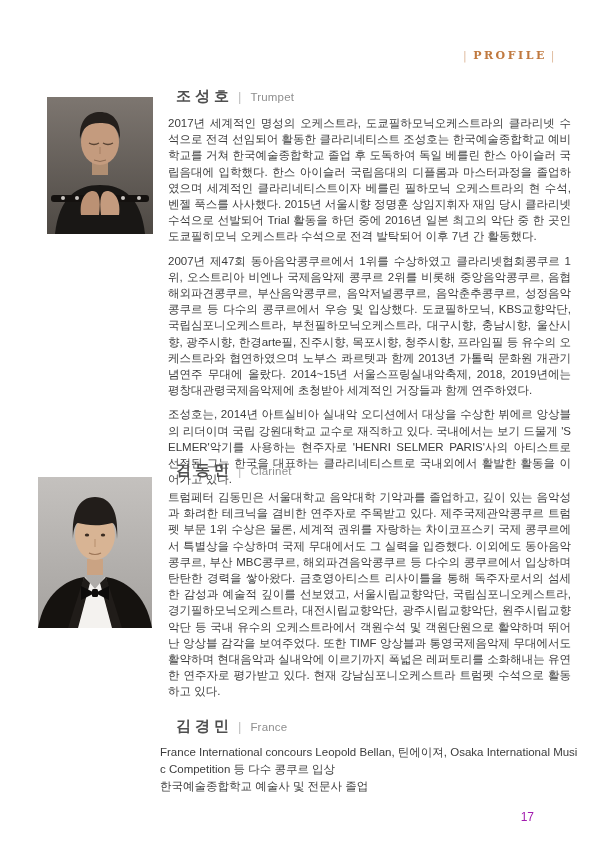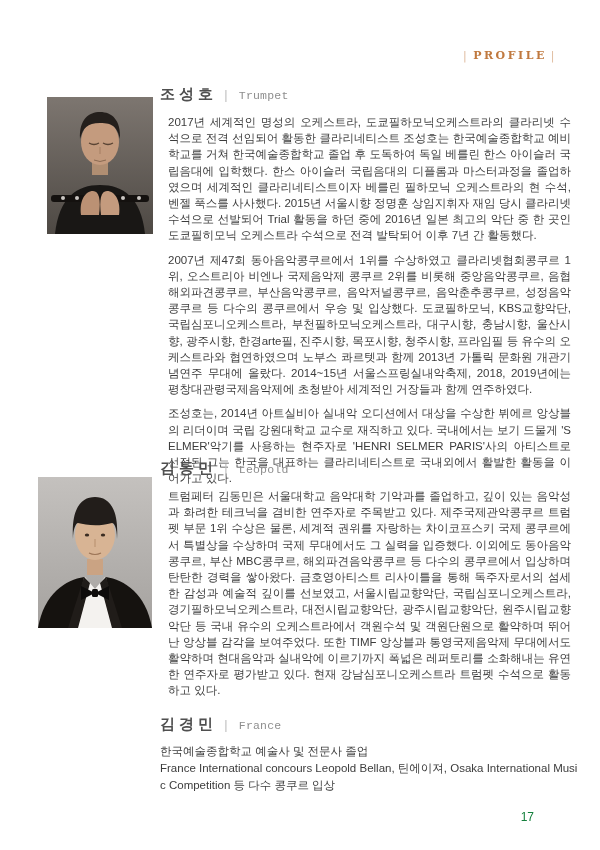--- a/index.html
+++ b/index.html
@@ -25,37 +25,37 @@
   .photo svg { display:block; }
   .photo-clarinet { left:47px; top:97px;  width:106px; height:137px; }
   .photo-trumpet  { left:38px; top:477px; width:114px; height:151px; }
 
   
   .sec { position:absolute; left:160px; width:419px; }
   .sec1 { top:86px; }
   .sec2 { top:460px; }
   .sec3 { top:716px; }
 
-  .name-row { display:flex; align-items:baseline; margin:0 0 7px 0; line-height:20px;font-family:Liberation Mono, monospace; }
+  .name-row { display:flex; align-items:baseline; margin:0 0 7px 16px; line-height:20px; }
   .name { font-size:15px; letter-spacing:4px; color:#4f4f4f; font-weight:600; }
   .name-sep { color:#bdbdbd; font-size:13px; font-weight:300; margin:0 9px 0 5px; }
   .inst { font-size:11.5px; color:#8e8e8e; letter-spacing:.2px; }
 
   .bio {
     font-size:11.5px; line-height:16.2px; color:#3c3c3c;
     text-align:justify; margin:8px; word-break:break-all;
   }
   .bio-plain {
     font-size:11.5px; line-height:17px; color:#3c3c3c;
     margin:0; word-break:break-all;
   }
 
   .page-num {
     position:absolute; right:66px; bottom:26px;
-    font-size:12px; color:#15803d;
+    font-size:12px; color:#a21caf;
   }
 </style>
 </head>
 <body>
 
 <div class="page">
 
   <div class="profile-tag">
     <span class="bar">|</span><span>PROFILE</span><span class="bar">|</span>
   </div>
@@ -138,30 +138,30 @@
     </div>
     <p class="bio">2017년 세계적인 명성의 오케스트라, 도쿄필하모닉오케스트라의 클라리넷 수석으로 전격 선임되어 활동한 클라리네티스트 조성호는 한국예술종합학교 예비학교를 거쳐 한국예술종합학교 졸업 후 도독하여 독일 베를린 한스 아이슬러 국립음대에 입학했다. 한스 아이슬러 국립음대의 디플롬과 마스터과정을 졸업하였으며 세계적인 클라리네티스트이자 베를린 필하모닉 오케스트라의 현 수석, 벤젤 푹스를 사사했다. 2015년 서울시향 정명훈 상임지휘자 재임 당시 클라리넷 수석으로 선발되어 Trial 활동을 하던 중에 2016년 일본 최고의 악단 중 한 곳인 도쿄필히모닉 오케스트라 수석으로 전격 발탁되어 이후 7년 간 활동했다.</p>
     <p class="bio">2007년 제47회 동아음악콩쿠르에서 1위를 수상하였고 클라리넷협회콩쿠르 1위, 오스트리아 비엔나 국제음악제 콩쿠르 2위를 비롯해 중앙음악콩쿠르, 음협해외파견콩쿠르, 부산음악콩쿠르, 음악저널콩쿠르, 음악춘추콩쿠르, 성정음악콩쿠르 등 다수의 콩쿠르에서 우승 및 입상했다. 도쿄필하모닉, KBS교향악단, 국립심포니오케스트라, 부천필하모닉오케스트라, 대구시향, 충남시향, 울산시향, 광주시향, 한경arte필, 진주시향, 목포시향, 청주시향, 프라임필 등 유수의 오케스트라와 협연하였으며 노부스 콰르텟과 함께 2013년 가톨릭 문화원 개관기념연주 무대에 올랐다. 2014~15년 서울스프링실내악축제, 2018, 2019년에는 평창대관령국제음악제에 초청받아 세계적인 거장들과 함께 연주하였다.</p>
     <p class="bio">조성호는, 2014년 아트실비아 실내악 오디션에서 대상을 수상한 뷔에르 앙상블의 리더이며 국립 강원대학교 교수로 재직하고 있다. 국내에서는 보기 드물게 'SELMER'악기를 사용하는 현주자로 'HENRI SELMER PARIS'사의 아티스트로 선정된 그는 한국을 대표하는 클라리네티스트로 국내외에서 활발한 활동을 이어가고 있다.</p>
   </section>
 
   <section class="sec sec2">
     <div class="name-row">
       <span class="name">김동민</span>
       <span class="name-sep">|</span>
-      <span class="inst">Leopold</span>
+      <span class="inst">Clarinet</span>
     </div>
     <p class="bio">트럼페터 김동민은 서울대학교 음악대학 기악과를 졸업하고, 깊이 있는 음악성과 화려한 테크닉을 겸비한 연주자로 주목받고 있다. 제주국제관악콩쿠르 트럼펫 부문 1위 수상은 물론, 세계적 권위를 자랑하는 차이코프스키 국제 콩쿠르에서 특별상을 수상하며 국제 무대에서도 그 실력을 입증했다. 이외에도 동아음악콩쿠르, 부산 MBC콩쿠르, 해외파견음악콩쿠르 등 다수의 콩쿠르에서 입상하며 탄탄한 경력을 쌓아왔다. 금호영아티스트 리사이틀을 통해 독주자로서의 섬세한 감성과 예술적 깊이를 선보였고, 서울시립교향악단, 국립심포니오케스트라, 경기필하모닉오케스트라, 대전시립교향악단, 광주시립교향악단, 원주시립교향악단 등 국내 유수의 오케스트라에서 객원수석 및 객원단원으로 활약하며 뛰어난 앙상블 감각을 보여주었다. 또한 TIMF 앙상블과 통영국제음악제 무대에서도 활약하며 현대음악과 실내악에 이르기까지 폭넓은 레퍼토리를 소화해내는 유연한 연주자로 평가받고 있다. 현재 강남심포니오케스트라 트럼펫 수석으로 활동하고 있다.</p>
   </section>
 
   <section class="sec sec3">
     <div class="name-row">
       <span class="name">김경민</span>
       <span class="name-sep">|</span>
       <span class="inst">France</span>
     </div>
+    <p class="bio-plain">France International concours Leopold Bellan, 틴에이져, Osaka International Music Competition 등 다수 콩쿠르 입상</p>
     <p class="bio-plain">한국예술종합학교 예술사 및 전문사 졸업</p>
-    <p class="bio-plain">France International concours Leopold Bellan, 틴에이져, Osaka International Music Competition 등 다수 콩쿠르 입상</p>
   </section>
 
   <div class="page-num">17</div>
 
 </div>
 
 </body></html>

